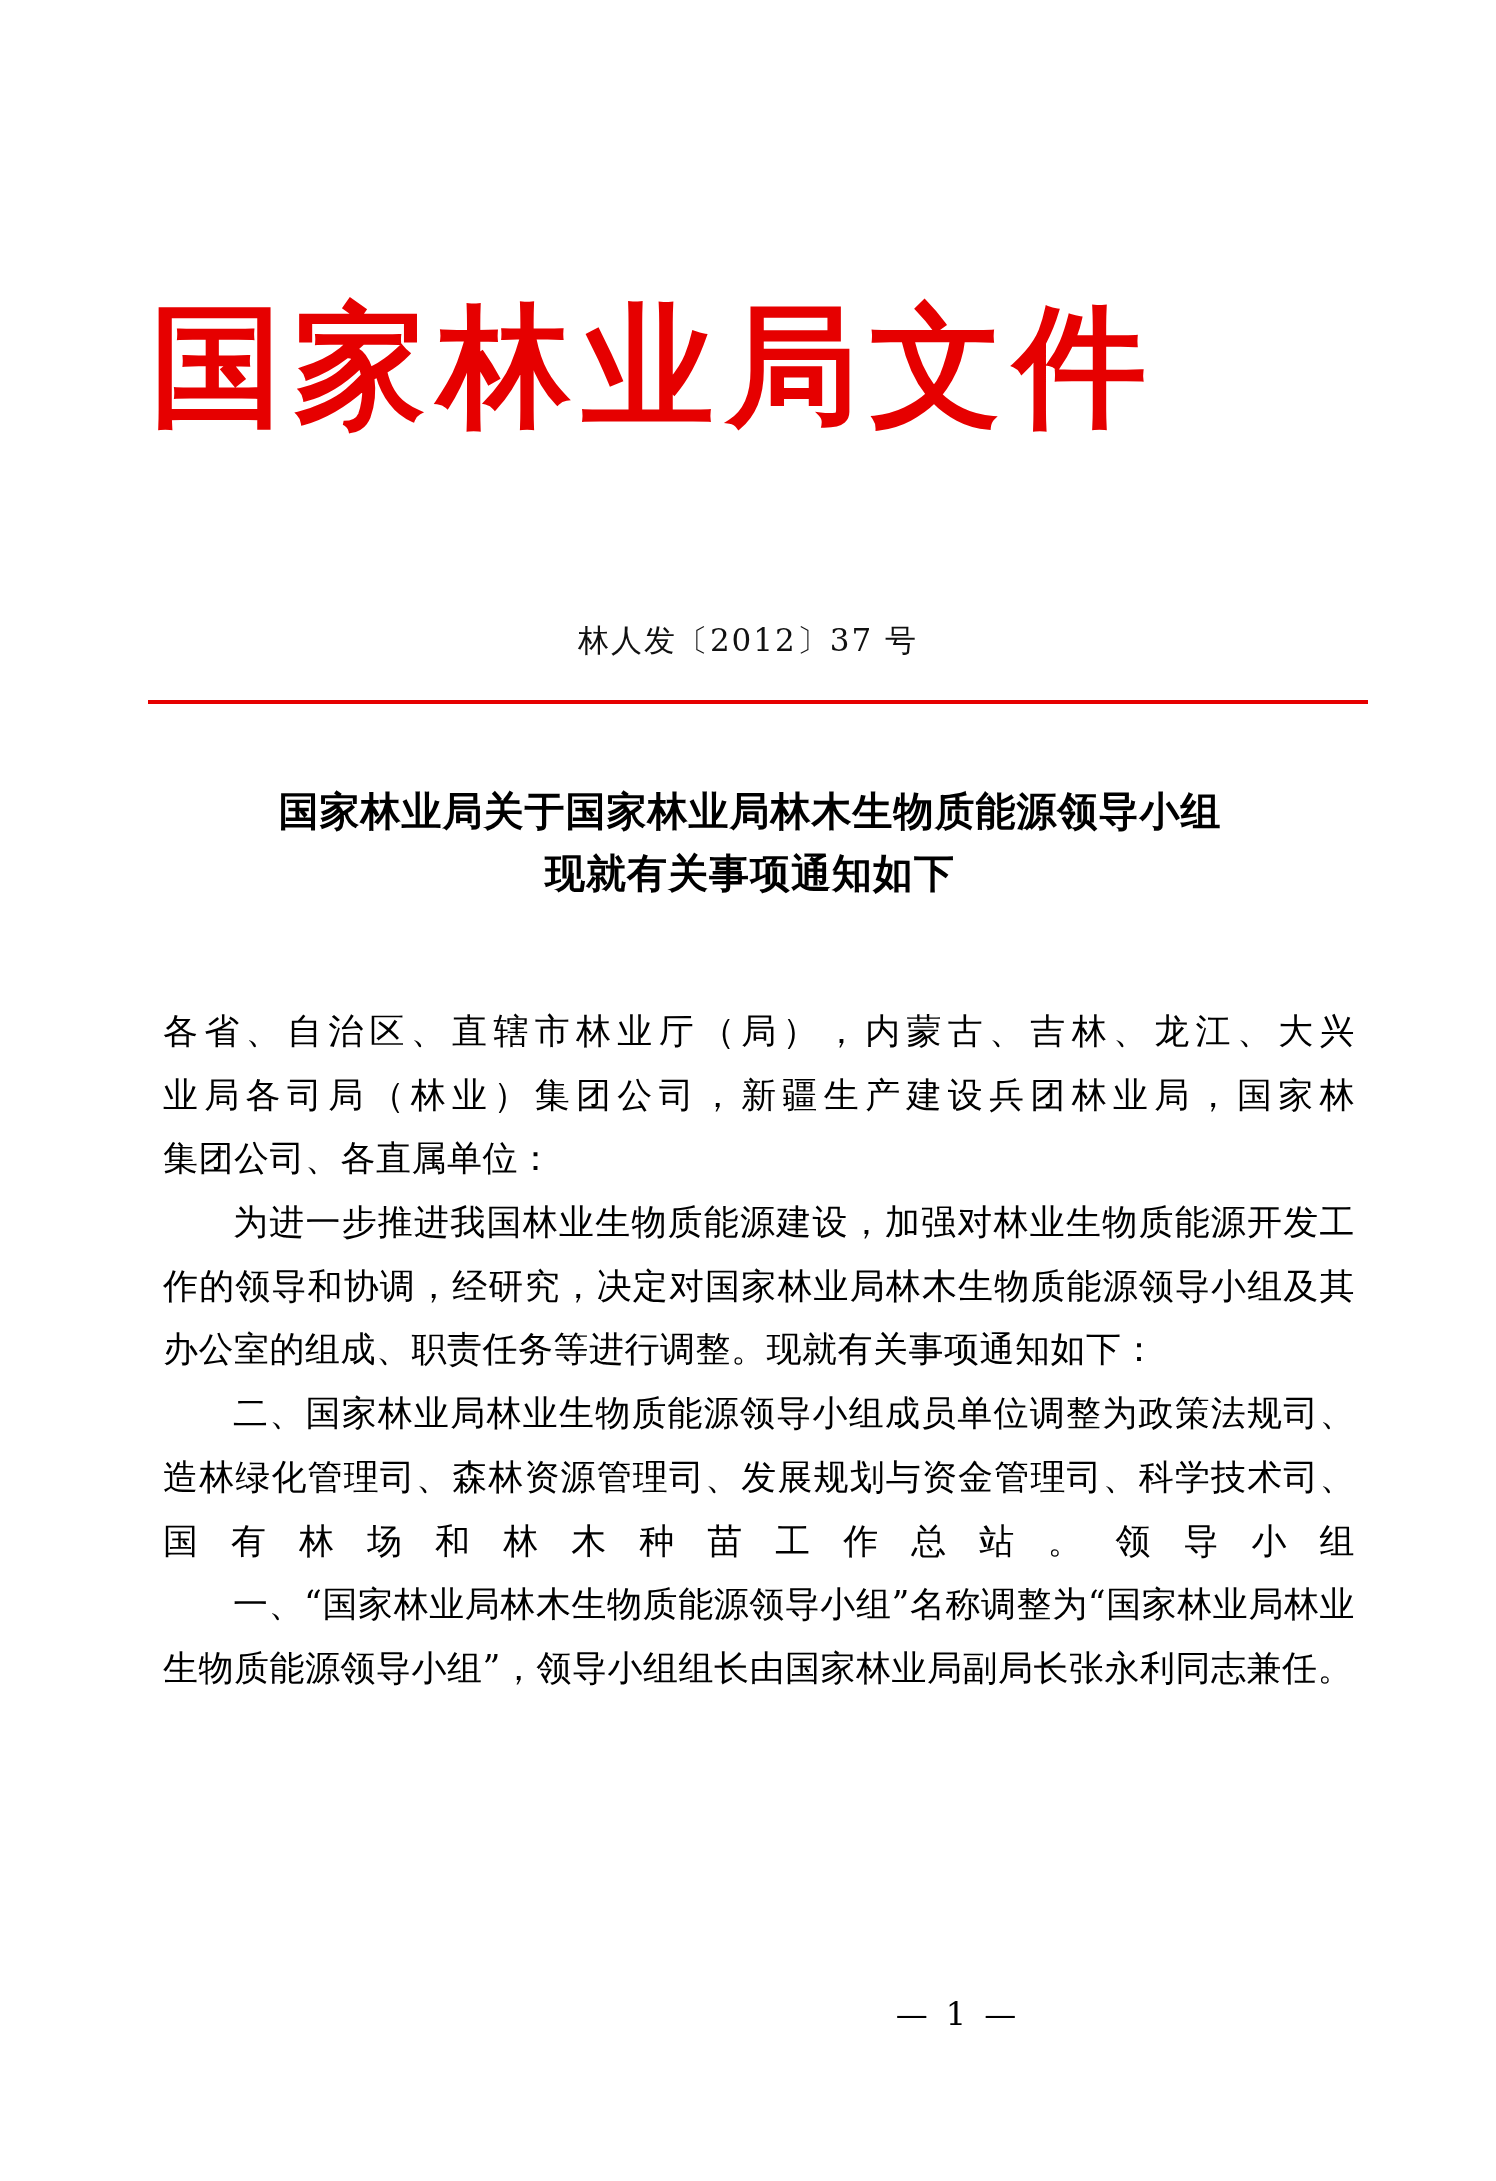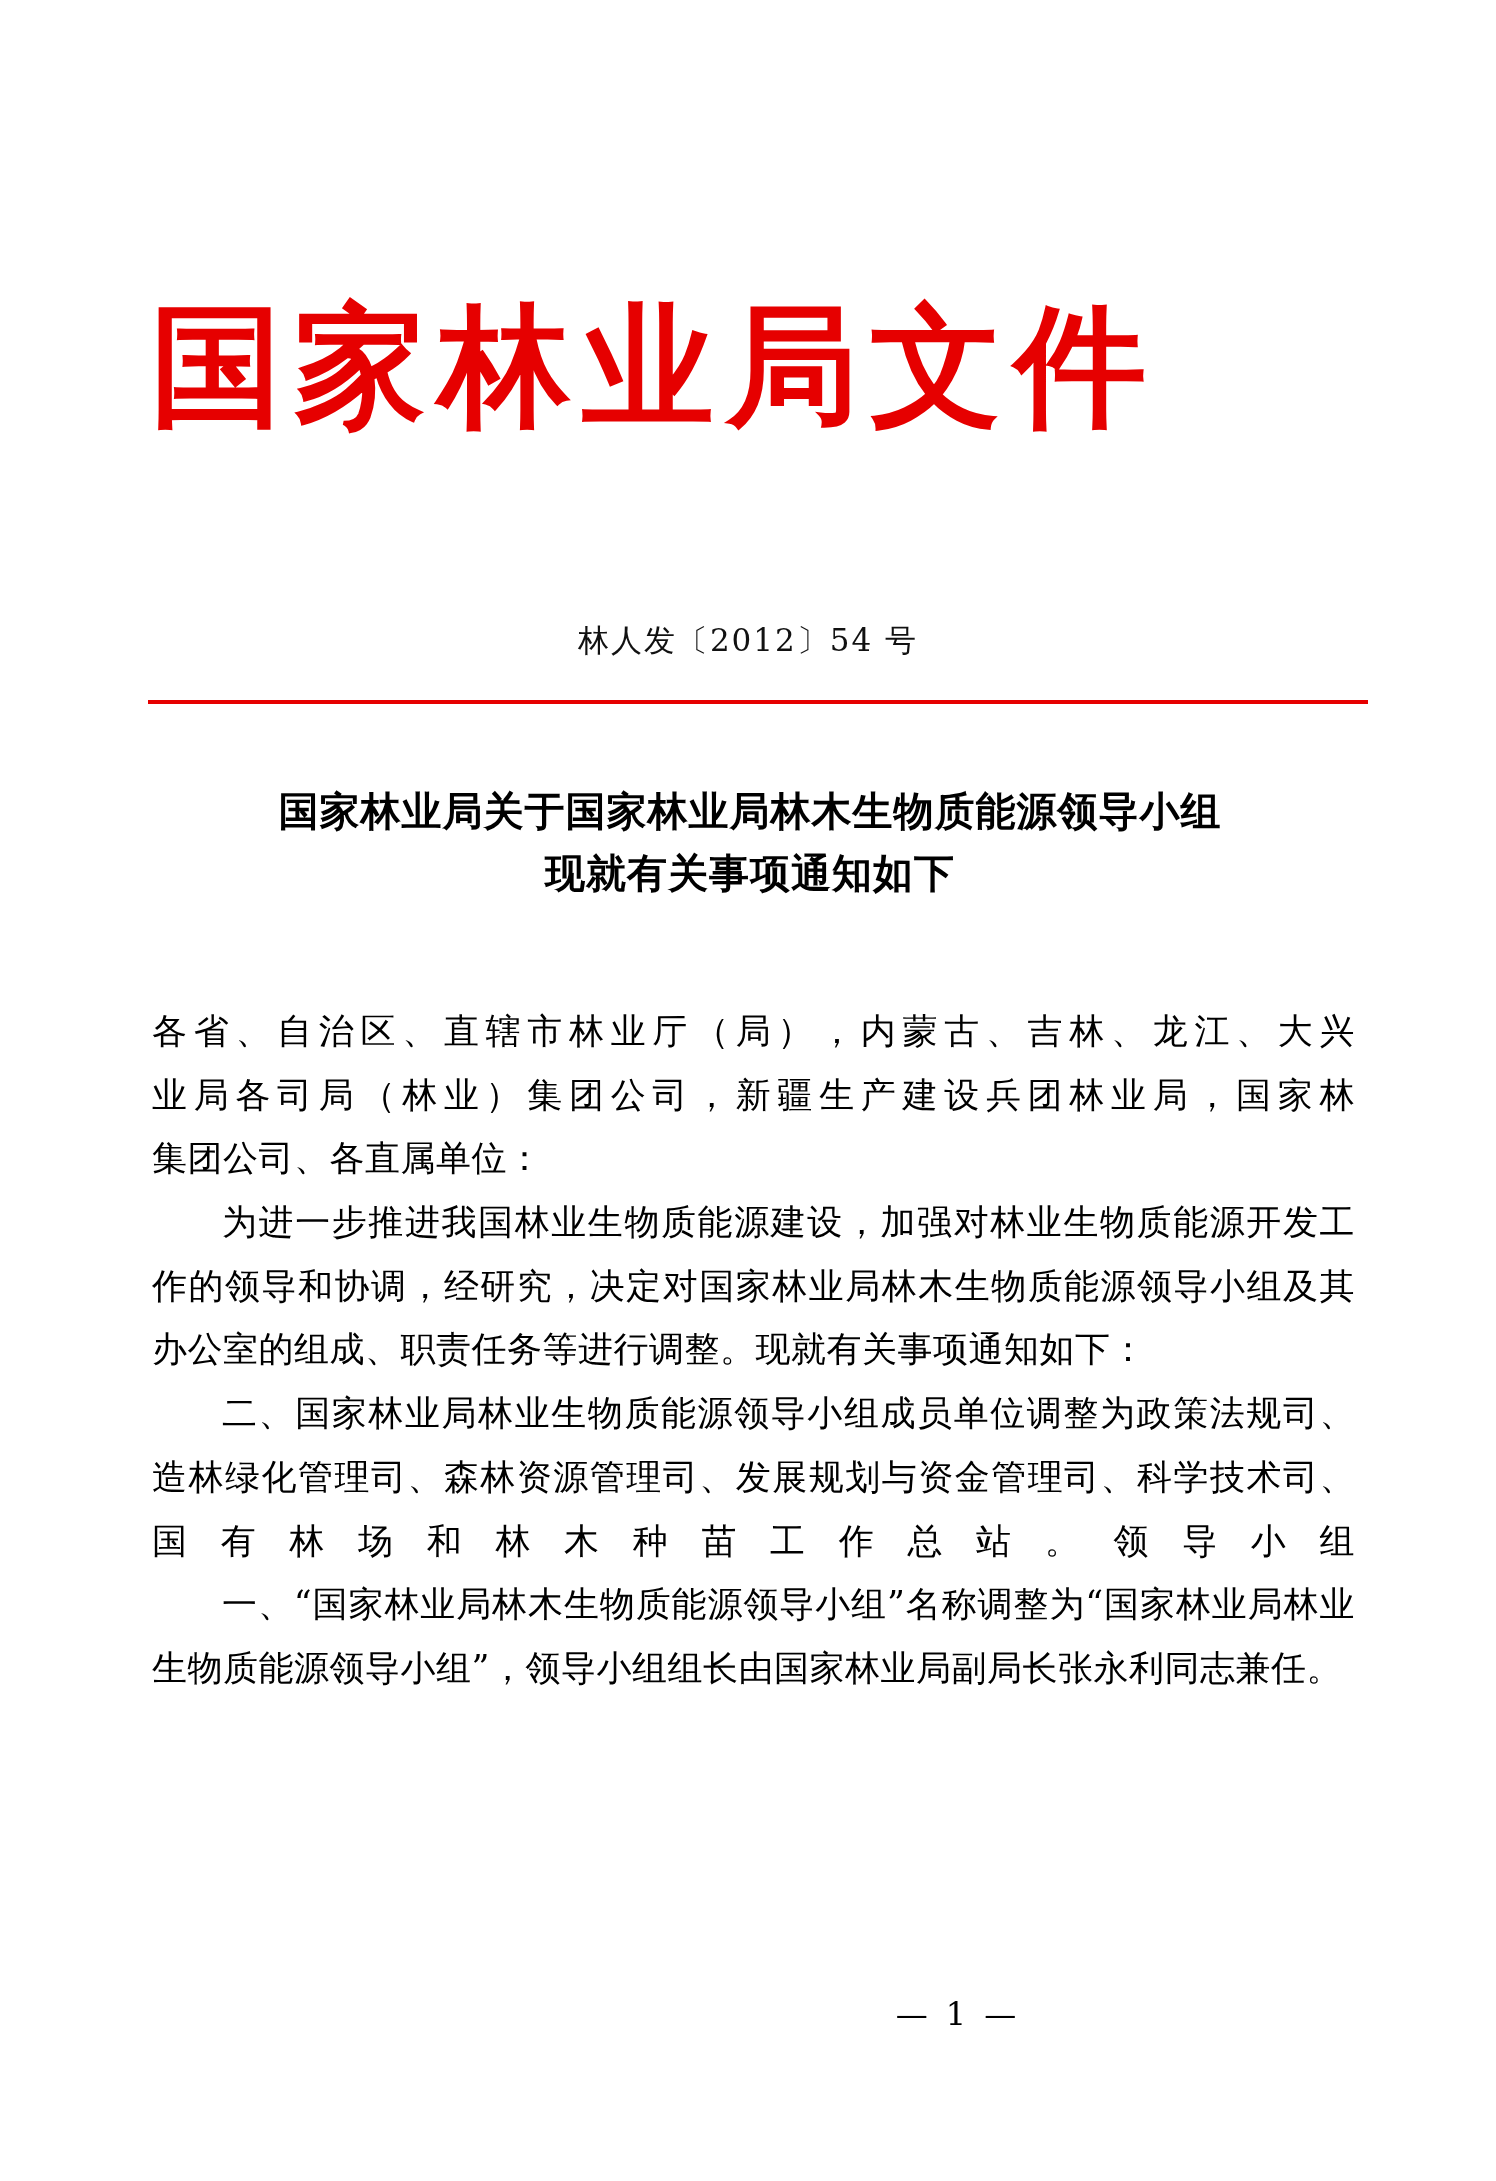--- a/index.html
+++ b/index.html
@@ -76,21 +76,21 @@
     left: 150px;
     width: 1205px;
     font-size: 35px;
     line-height: 1.82;
     text-align: justify;
     text-justify: inter-ideograph;
     letter-spacing: 0.5px;
     font-family: "DejaVu Serif", "Liberation Serif", serif;
   }
   .body-text p {
-    margin: 0 0 0 2px;
+    margin: 0 0 0 13px;
     text-align: justify;
     text-align-last: justify;
   }
   .body-text p.last-left {
     text-align-last: left;
   }
   .body-text p.indent {
     text-indent: 2em;
   }
   .pagenum {
@@ -108,21 +108,21 @@
     margin-left: 420px;
   }
 </style>
 </head>
 <body>
 
 <div class="page">
 
   <div class="masthead">国家林业局文件</div>
 
-  <div class="docnum">林人发〔2012〕54 号</div>
+  <div class="docnum">林人发〔2012〕37 号</div>
 
   <div class="redline"></div>
 
   <div class="title">
     <span class="line">国家林业局关于国家林业局林木生物质能源领导小组</span>
     <span class="line">现就有关事项通知如下</span>
   </div>
 
   <div class="body-text">
     <p>各省、自治区、直辖市林业厅（局），内蒙古、吉林、龙江、大兴</p>

